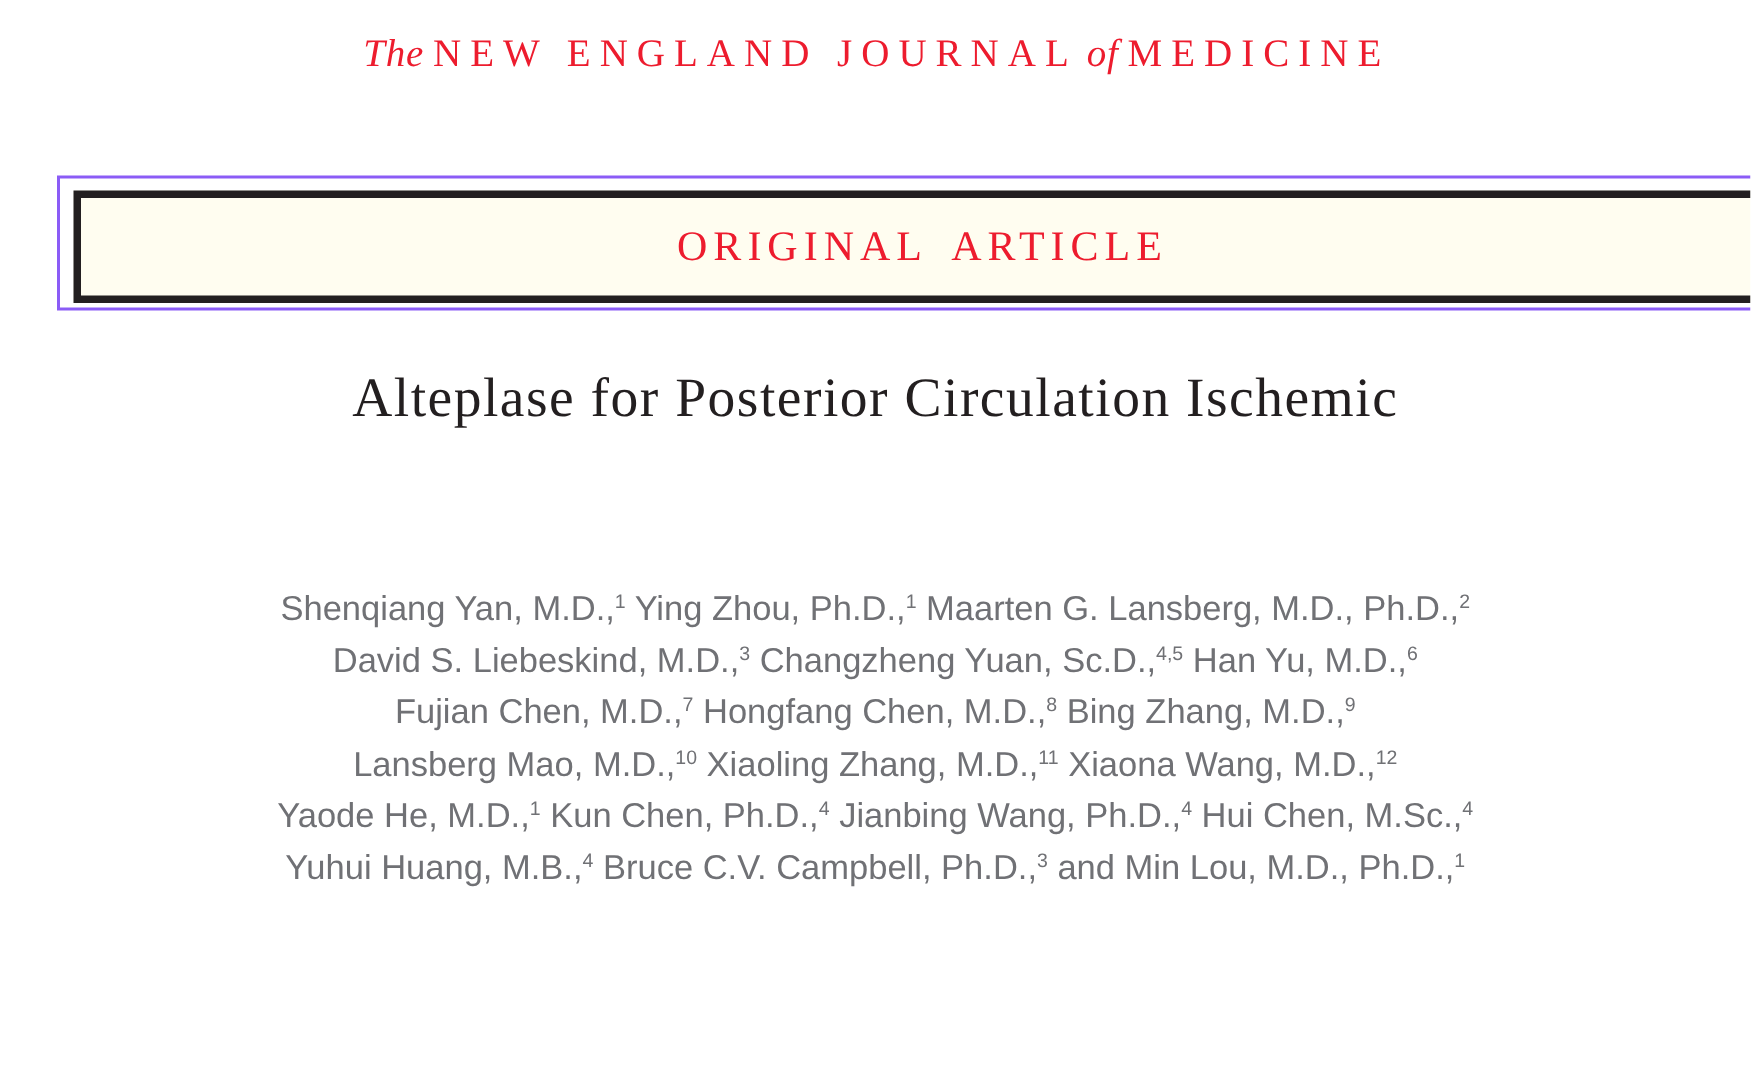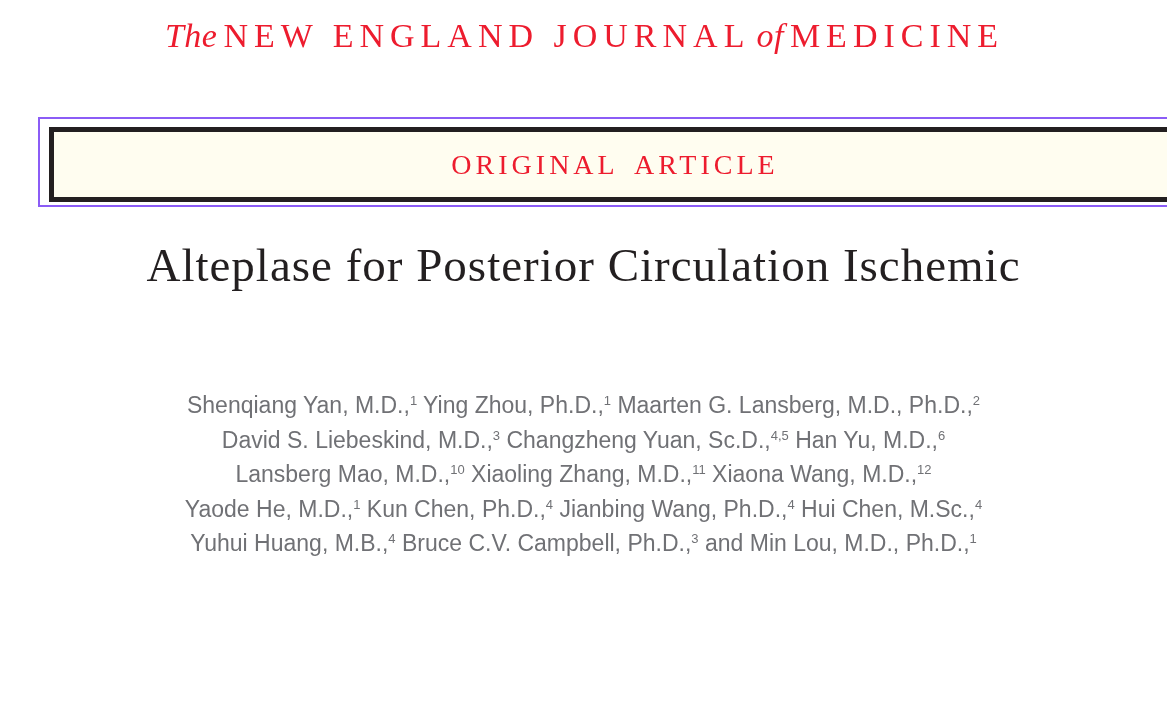--- a/index.html
+++ b/index.html
@@ -16,21 +16,21 @@
     font-family: "Liberation Serif", serif;
   }
 
   
   .masthead {
     position: absolute;
     top: 20px;
     left: 0;
     width: 100%;
     text-align: center;
-    font-size: 34px;
+    font-size: 26px;
     line-height: 32px;
     white-space: nowrap;
   }
   .mh-italic {
     font-style: italic;
     letter-spacing: 0.5px;
     margin: 0 4px;
   }
   .mh-caps {
     letter-spacing: 6px;
@@ -66,21 +66,21 @@
     white-space: nowrap;
   }
 
   
   .title {
     position: absolute;
     top: 234px;
     left: 0;
     width: 100%;
     text-align: center;
-    font-size: 47px;
+    font-size: 37px;
     line-height: 63px;
     letter-spacing: 1px;
     font-weight: 400;
   }
 
   
   .authors {
     position: absolute;
     top: 388px;
     left: 0;
@@ -115,18 +115,19 @@
     </div>
   </div>
 
   <div class="title" id="title" style="color: rgb(35, 31, 32);">
     <div>Alteplase for Posterior Circulation Ischemic</div>
   </div>
 
   <div class="authors" id="authors" style="color: rgb(112, 113, 117);">
       <div class="author-line"><span>Shenqiang Yan, M.D.,</span><sup>1</sup><span> Ying Zhou, Ph.D.,</span><sup>1</sup><span> Maarten G. Lansberg, M.D., Ph.D.,</span><sup>2</sup></div>
       <div class="author-line"><span>David S. Liebeskind, M.D.,</span><sup>3</sup><span> Changzheng Yuan, Sc.D.,</span><sup>4,5</sup><span> Han Yu, M.D.,</span><sup>6</sup></div>
+      <div class="author-line"><span>Fujian Chen, M.D.,</span><sup>7</sup><span> Hongfang Chen, M.D.,</span><sup>8</sup><span> Bing Zhang, M.D.,</span><sup>9</sup></div>
       <div class="author-line"><span>Lansberg Mao, M.D.,</span><sup>10</sup><span> Xiaoling Zhang, M.D.,</span><sup>11</sup><span> Xiaona Wang, M.D.,</span><sup>12</sup></div>
       <div class="author-line"><span>Yaode He, M.D.,</span><sup>1</sup><span> Kun Chen, Ph.D.,</span><sup>4</sup><span> Jianbing Wang, Ph.D.,</span><sup>4</sup><span> Hui Chen, M.Sc.,</span><sup>4</sup></div>
       <div class="author-line"><span>Yuhui Huang, M.B.,</span><sup>4</sup><span> Bruce C.V. Campbell, Ph.D.,</span><sup>3</sup><span> and Min Lou, M.D., Ph.D.,</span><sup>1</sup></div>
     </div>
 
 </div>
 
 </body></html>

